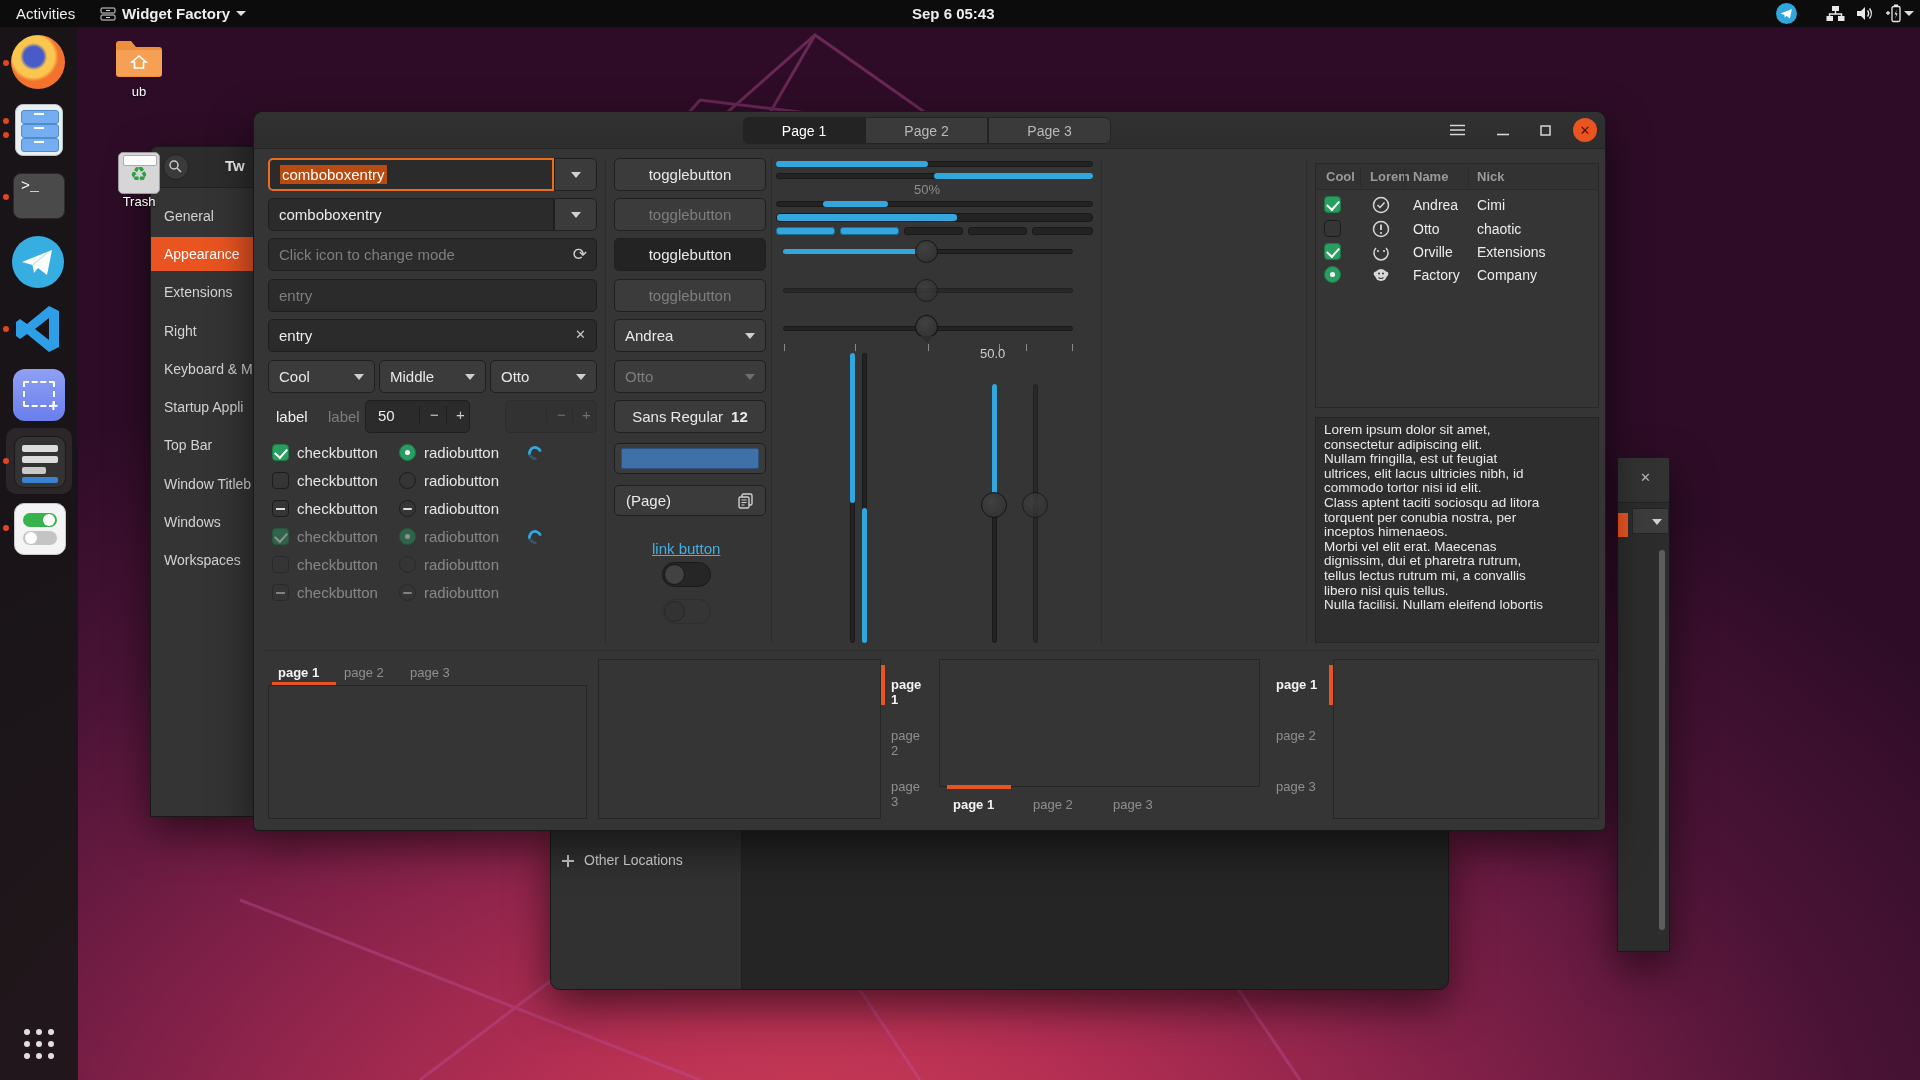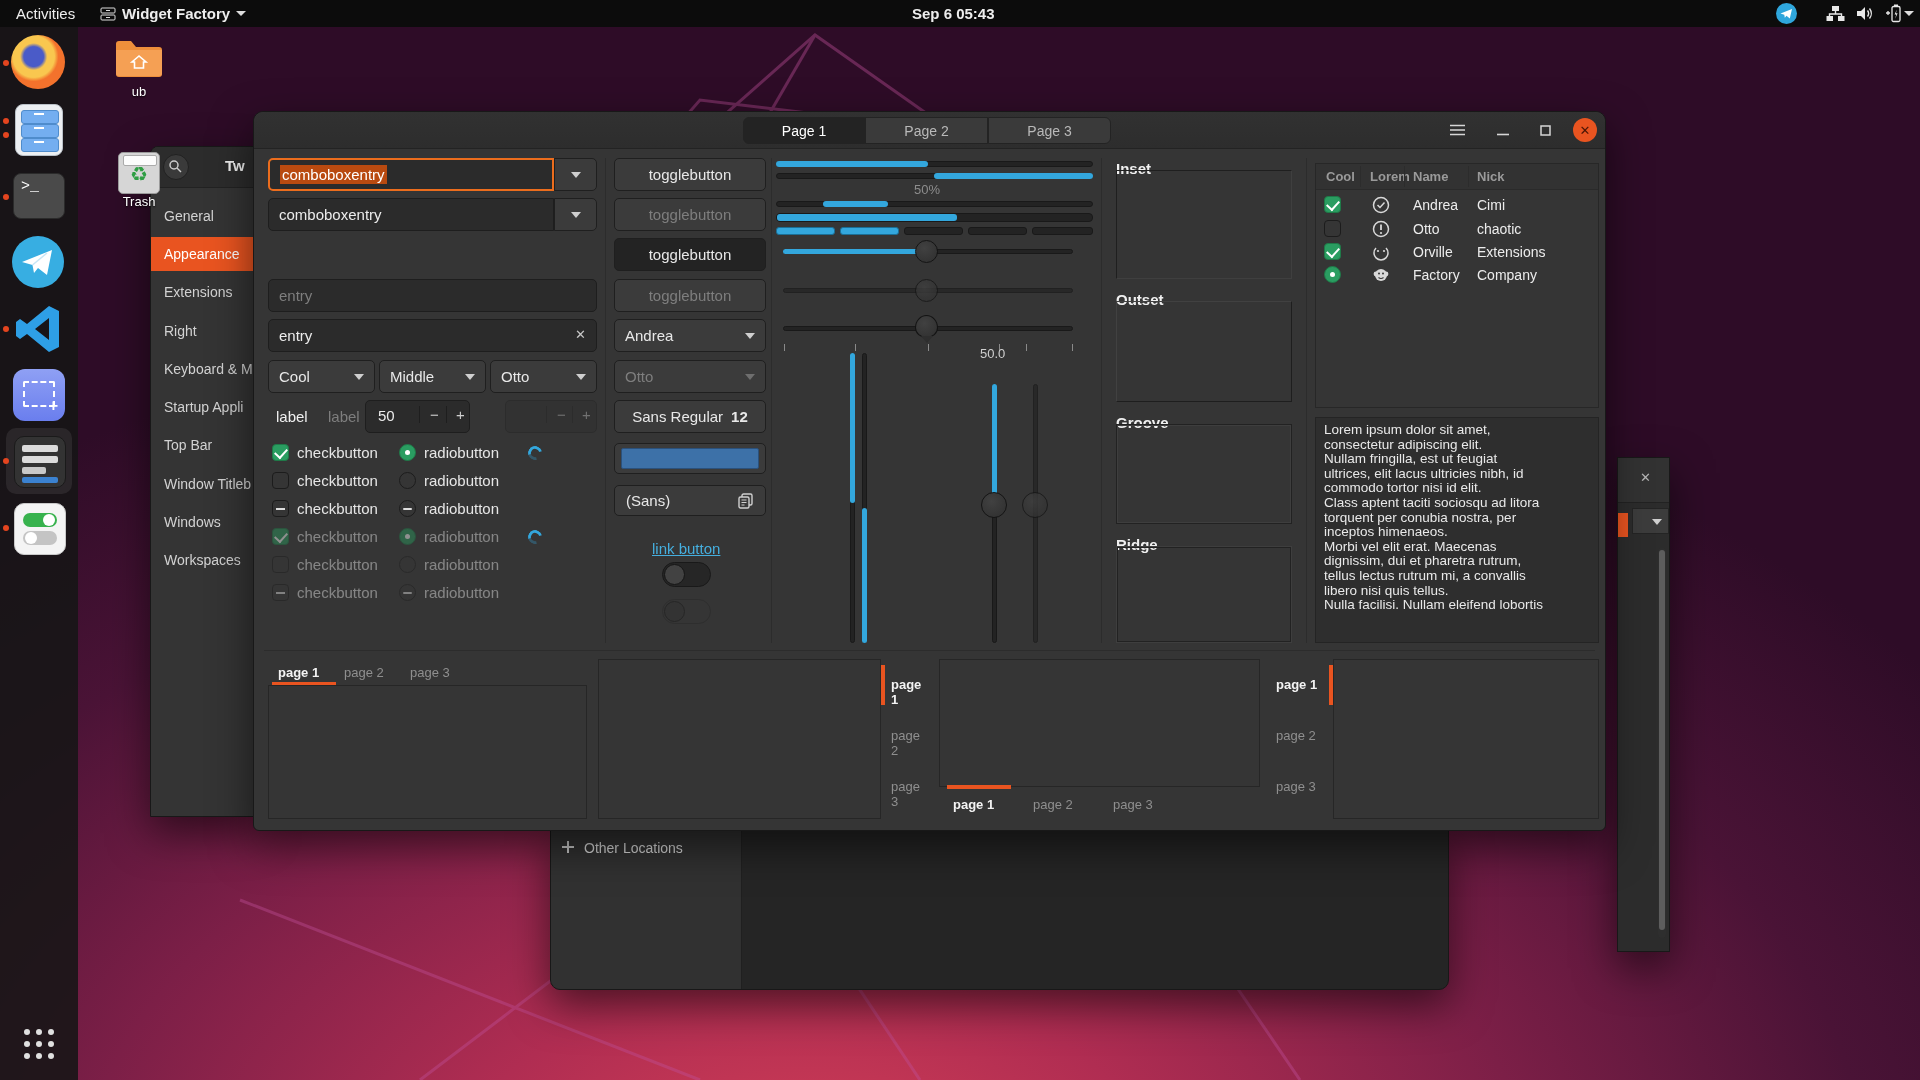--- a/index.html
+++ b/index.html
@@ -118,21 +118,21 @@
   <div class="abs" style="left:14px;top:50px;width:37px;height:26px;background:#3c3c3c;border:1px solid #242424;box-sizing:border-box">
     <span class="arr" style="position:absolute;right:6px;top:10px"></span>
   </div>
   <div class="abs" style="left:40px;top:90px;width:8px;height:390px;background:#2e2e2e;border-radius:4px">
     <div class="abs" style="left:1px;top:2px;width:6px;height:380px;background:#5d5d5d;border-radius:3px"></div>
   </div>
 </div>
 
 <div class="abs win" style="left:550px;top:829px;width:897px;height:159px;border-radius:0 0 10px 10px;overflow:hidden;background:#252525">
   <div class="abs" style="left:0;top:0;width:190px;height:159px;background:#313131;border-right:1px solid #202020">
-    <div class="abs" style="left:10px;top:10px;width:172px;height:28px;display:flex;align-items:flex-start;gap:9px">
+    <div class="abs" style="left:10px;top:10px;width:172px;height:28px;display:flex;align-items:flex-end;gap:9px">
       <svg width="14" height="14">
           <path d="M7,1 V13 M1,7 H13" stroke="#c9c9c9" stroke-width="2"></path>
         </svg>
       <span style="color:#d6d6d6;font-size:14px">Other Locations</span>
     </div>
   </div>
 </div>
 
 <div class="abs win" style="left:253px;top:111px;width:1351px;height:718px;border-radius:10px 10px 6px 6px">
 
@@ -181,20 +181,24 @@
 
   <div class="abs" style="left:14px;top:86px;width:329px;height:33px">
     <div class="entry" style="position:absolute;left:0;top:0;width:286px;border-radius:5px 0 0 5px">
       <span>comboboxentry</span>
     </div>
     <div class="btn" style="position:absolute;left:286px;top:0;width:43px;border-radius:0 5px 5px 0">
         <span class="arr"></span>
       </div>
   </div>
 
+  <div class="entry abs" style="left:14px;top:126px;width:329px">
+    <span class="dimtx">Click icon to change mode</span>
+    <span style="position:absolute;right:9px;top:5px;color:#cfcfcf;font-size:17px" class="refg"></span>
+  </div>
 
   <div class="entry abs dim" style="left:14px;top:167px;width:329px">
     <span>entry</span>
   </div>
 
   <div class="entry abs" style="left:14px;top:207px;width:329px">
     <span>entry</span>
     <span style="position:absolute;right:10px;top:7px;color:#c9c9c9;font-size:13px" class="xg"></span>
   </div>
 
@@ -283,21 +287,21 @@
       <span class="arr dim"></span>
   </div>
   <div class="btn abs" style="left:360px;top:288px;width:152px;gap:8px">
     <span>Sans Regular</span>
     <span style="font-weight:bold">12</span>
   </div>
   <div class="btn abs" style="left:360px;top:331px;width:152px;height:31px">
     <div style="width:136px;height:19px;background:#3d71a8;border:1px solid #2b517c;border-radius:2px"></div>
   </div>
   <div class="btn abs" style="left:360px;top:373px;width:152px;height:31px;justify-content:space-between;padding:0 11px">
-    <span>(Sans)</span>
+    <span>(Page)</span>
     <svg width="16" height="16">
       <rect x="4" y="1" width="10" height="11" rx="1.5" stroke="#d0d0d0" stroke-width="1.4" fill="none"></rect>
       <rect x="1" y="4" width="10" height="11" rx="1.5" stroke="#d0d0d0" stroke-width="1.4" fill="#3b3b3b"></rect>
       <path d="M3.5,7 H8.5 M3.5,9.5 H8.5 M3.5,12 H6.5" stroke="#d0d0d0" stroke-width="1"></path>
     </svg>
   </div>
   <a class="abs" style="left:398px;top:428px;color:#45afdf;font-size:15px;text-decoration:underline">link button</a>
   <div class="switch" style="left:408px;top:450px">
       <span class="sknob"></span>
     </div>
@@ -352,30 +356,20 @@
     <span class="abs" style="left:204px;top:188px;color:#cfcfcf;font-size:13px">50.0</span>
 
     <div class="vtrack" style="left:216px;top:226px;height:259px"></div>
     <div class="vfill" style="left:216px;top:226px;height:120px"></div>
     <div class="knob" style="left:205px;top:334px;width:26px;height:26px"></div>
 
     <div class="vtrack" style="left:257px;top:226px;height:259px;opacity:.7"></div>
     <div class="knob" style="left:246px;top:334px;width:26px;height:26px;opacity:.75"></div>
   </div>
 
-  <div class="abs" style="left:860px;top:46px;width:180px;height:485px">
-    <span class="flab" style="left:2px;top:2px">Inset</span>
-    <div class="framebox" style="left:2px;top:12px;width:176px;height:109px;border-color:#252525;border-top-color:#1f1f1f;border-left-color:#1f1f1f;border-bottom-color:#3f3f3f;border-right-color:#3f3f3f"></div>
-    <span class="flab" style="left:2px;top:133px">Outset</span>
-    <div class="framebox" style="left:2px;top:143px;width:176px;height:101px;border-top-color:#414141;border-left-color:#414141;border-bottom-color:#1e1e1e;border-right-color:#1e1e1e"></div>
-    <span class="flab" style="left:2px;top:256px">Groove</span>
-    <div class="framebox" style="left:2px;top:266px;width:176px;height:100px;border:1px solid #222;box-shadow:inset 0 0 0 1px #3e3e3e"></div>
-    <span class="flab" style="left:2px;top:378px">Ridge</span>
-    <div class="framebox" style="left:2px;top:388px;width:176px;height:97px;border:1px solid #3e3e3e;box-shadow:inset 0 0 0 1px #222"></div>
-  </div>
 
   <div class="abs" style="left:1061px;top:46px;width:284px;height:485px">
     <div class="abs" style="left:0;top:5px;width:284px;height:245px;border:1px solid #272727;box-sizing:border-box">
       <div class="abs" style="left:0;top:0;width:282px;height:25px;border-bottom:1px solid #2a2a2a;background:#323232">
         <span class="th" style="left:10px;top:5px">Cool</span>
         <span class="th" style="left:54px;top:5px">Lorem</span>
         <span class="th" style="left:97px;top:5px">Name</span>
         <span class="th" style="left:161px;top:5px">Nick</span>
         <span class="sep" style="left:44px;top:2px;width:1px;height:21px"></span>
         <span class="sep" style="left:88px;top:2px;width:1px;height:21px"></span>

